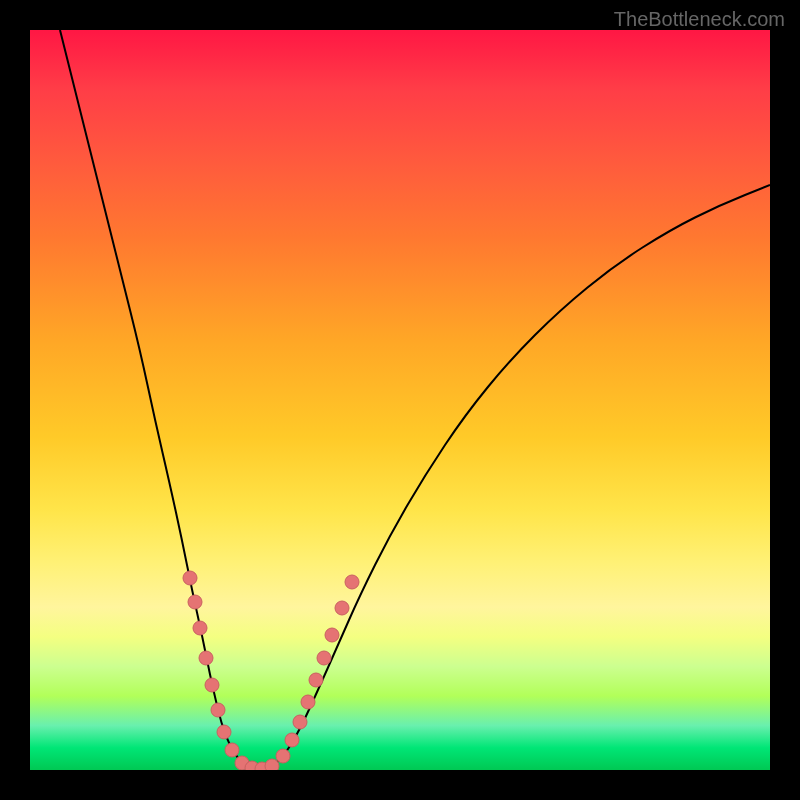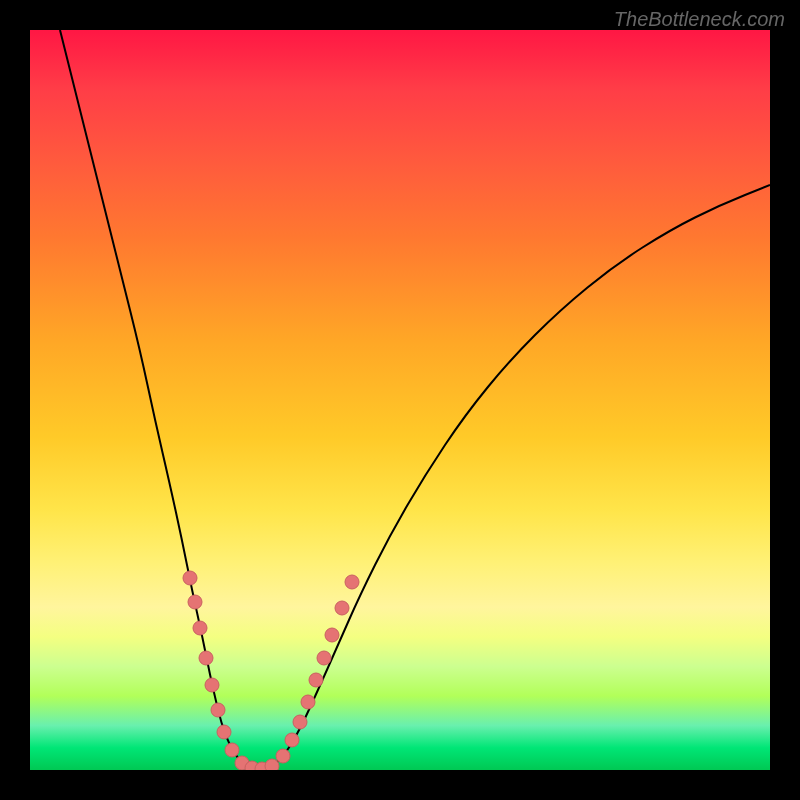--- a/index.html
+++ b/index.html
@@ -15,21 +15,20 @@
       overflow: hidden;
     }
     .watermark {
       position: absolute;
       top: 8px;
       right: 15px;
       font-family: Arial, sans-serif;
       font-size: 20px;
       color: #666;
       z-index: 10;
-      font-style: italic;
     }
     .plot-area {
       position: absolute;
       top: 30px;
       left: 30px;
       width: 740px;
       height: 740px;
       background: linear-gradient(to bottom,
         #ff1744 0%,
         #ff3d47 8%,

